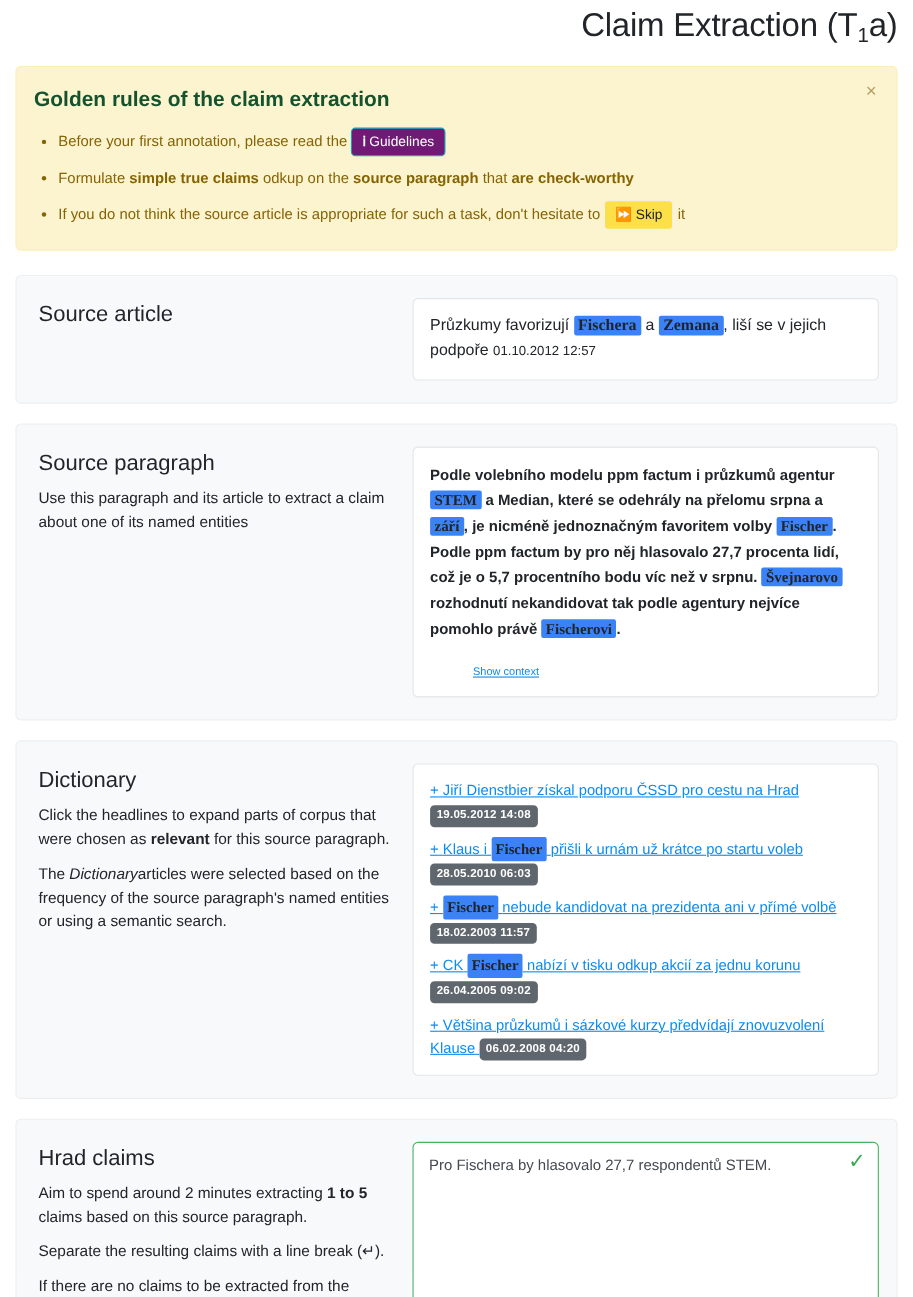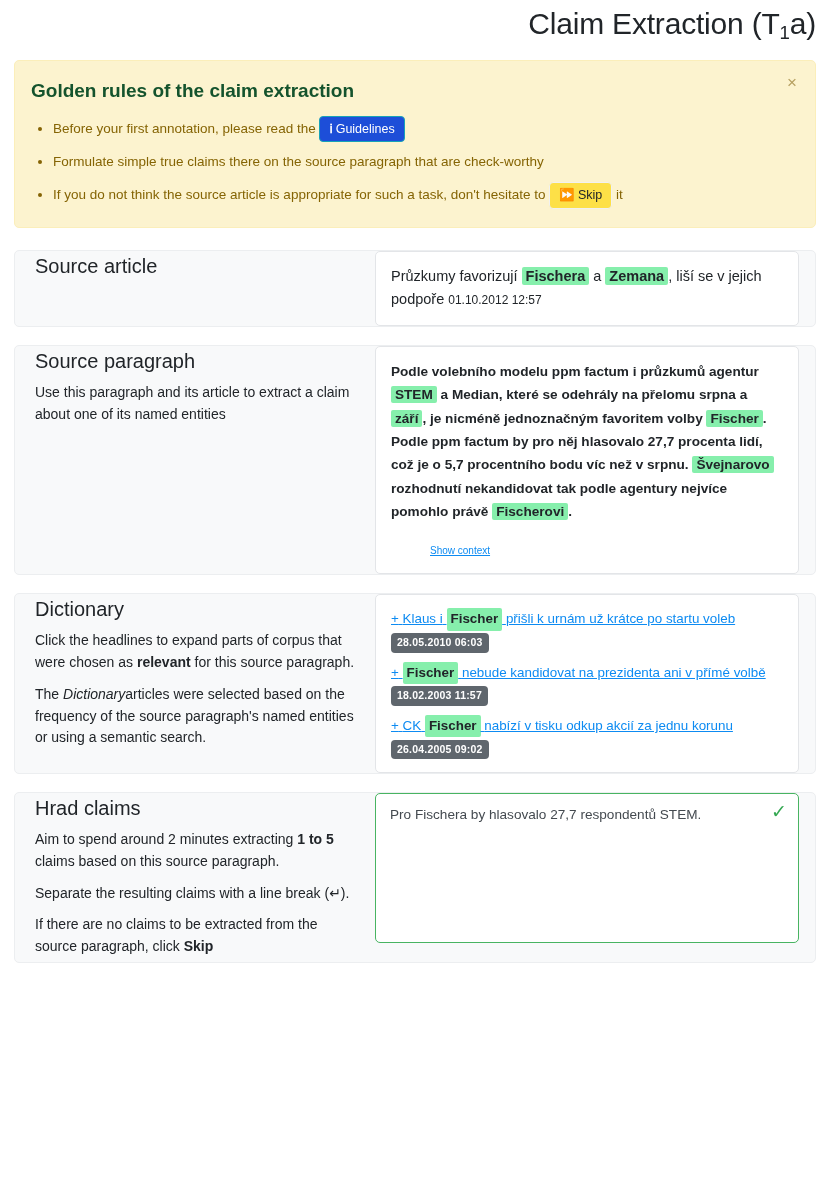--- a/index.html
+++ b/index.html
@@ -61,53 +61,53 @@
   }
   .alert ul {
     margin: 0; padding-left: 22px;
   }
   .alert li {
     margin-bottom: 7px;
     font-size: 13.5px;
     line-height: 1.9;
   }
   .alert li:last-child { margin-bottom: 0; }
-  .alert strong { font-weight: 400; margin-top: 39px; }
+  .alert strong { font-weight: 700; margin-top: 39px; }
 
   
   .btn {
     display: inline-block;
     border-radius: 4px;
     font-size: 12.5px;
     padding: 4px 9px;
     line-height: 1.35;
     white-space: nowrap;
     vertical-align: middle;
     border: 1px solid transparent;
     cursor: pointer;
     font-family: "Liberation Sans", sans-serif;
   }
   .btn-info {
-    background: #1d4ed8;
+    background: #701a75;
     color: #ffffff;
     border-color: #17a2b8;
   }
   .btn-light {
     background: #fde047;
     color: #212529;
     border-color: #f1f1f1;
   }
   .ico { font-weight: 700; margin-right: 3px; }
 
   
   .card {
     background: #f8f9fa;
     border: 1px solid #eceef0;
     border-radius: 5px;
-    padding: 0 16px;
+    padding: 20px 16px;
     margin-bottom: 18px;
     display: flex;
     align-items: flex-start;
     gap: 14px;
   }
   .card-left {
     width: 330px;
     flex: 0 0 330px;
     padding: 2px 4px 4px 4px;
   }
@@ -143,23 +143,24 @@
   .article-text {
     font-size: 14.5px;
     line-height: 1.62;
     color: #212529;
   }
   .article-date {
     font-size: 12px;
     color: #212529;
   }
   .hl {
-    background: #86efac;
+    background: #3b82f6;
     padding: 1px 4px;
     border-radius: 2px;
+    font-family: Liberation Serif, serif;
   }
   .hl-b { font-weight: 700; }
 
   .para-text {
     font-size: 13.6px;
     font-weight: 700;
     line-height: 1.72;
     color: #212529;
     margin: 0 0 16px 0;
   }
@@ -232,21 +233,21 @@
   <button class="alert-close">×</button>
   <div class="alert-heading">Golden rules of the claim extraction</div>
   <ul>
     <li>
       <span>Before your first annotation, please read the</span>
       <span class="btn btn-info"><span class="ico">ℹ</span><span>Guidelines</span></span>
     </li>
     <li>
       <span>Formulate</span>
       <strong>simple true claims</strong>
-      <span>there on the</span>
+      <span>odkup on the</span>
       <strong>source paragraph</strong>
       <span>that</span>
       <strong>are check-worthy</strong>
     </li>
     <li>
       <span>If you do not think the source article is appropriate for such a task, don't hesitate to</span>
       <span class="btn btn-light"><span class="ico">⏩</span><span>Skip</span></span>
       <span>it</span>
     </li>
   </ul>
@@ -292,39 +293,47 @@
 <div class="card">
   <div class="card-left">
     <div class="sec-title">Dictionary</div>
     <p class="sec-desc"><span>Click the headlines to expand parts of corpus that were chosen as</span> <strong>relevant</strong> <span>for this source paragraph.</span></p>
     <p class="sec-desc"><span>The</span> <em>Dictionary</em><span>articles were selected based on the frequency of the source paragraph's named entities or using a semantic search.</span></p>
   </div>
   <div class="card-right">
     <div class="panel panel-dict">
       <div class="dict-list">
 
+        <div class="dict-item">
+          <span class="dict-head"><span>+</span> <span>Jiří Dienstbier získal podporu ČSSD pro cestu na Hrad</span> </span>
+          <br>
+          <span class="badge-date">19.05.2012 14:08</span>
+        </div>
 
         <div class="dict-item">
           <span class="dict-head"><span>+</span> <span>Klaus i</span> <span class="hl">Fischer</span> <span>přišli k urnám už krátce po startu voleb</span> </span>
           <br>
           <span class="badge-date">28.05.2010 06:03</span>
         </div>
 
         <div class="dict-item">
           <span class="dict-head"><span>+</span> <span class="hl">Fischer</span> <span>nebude kandidovat na prezidenta ani v přímé volbě</span> </span>
           <br>
           <span class="badge-date">18.02.2003 11:57</span>
         </div>
 
         <div class="dict-item">
           <span class="dict-head"><span>+</span> <span>CK</span> <span class="hl">Fischer</span> <span>nabízí v tisku odkup akcií za jednu korunu</span> </span>
           <br>
           <span class="badge-date">26.04.2005 09:02</span>
         </div>
 
+        <div class="dict-item">
+          <span class="dict-head"><span>+</span> <span>Většina průzkumů i sázkové kurzy předvídají znovuzvolení Klause</span> </span><span class="badge-date">06.02.2008 04:20</span>
+        </div>
 
       </div>
     </div>
   </div>
 </div>
 
 <div class="card">
   <div class="card-left">
     <div class="sec-title">Hrad claims</div>
     <p class="sec-desc"><span>Aim to spend around 2 minutes extracting</span> <strong>1 to 5</strong> <span>claims based on this source paragraph.</span></p>

